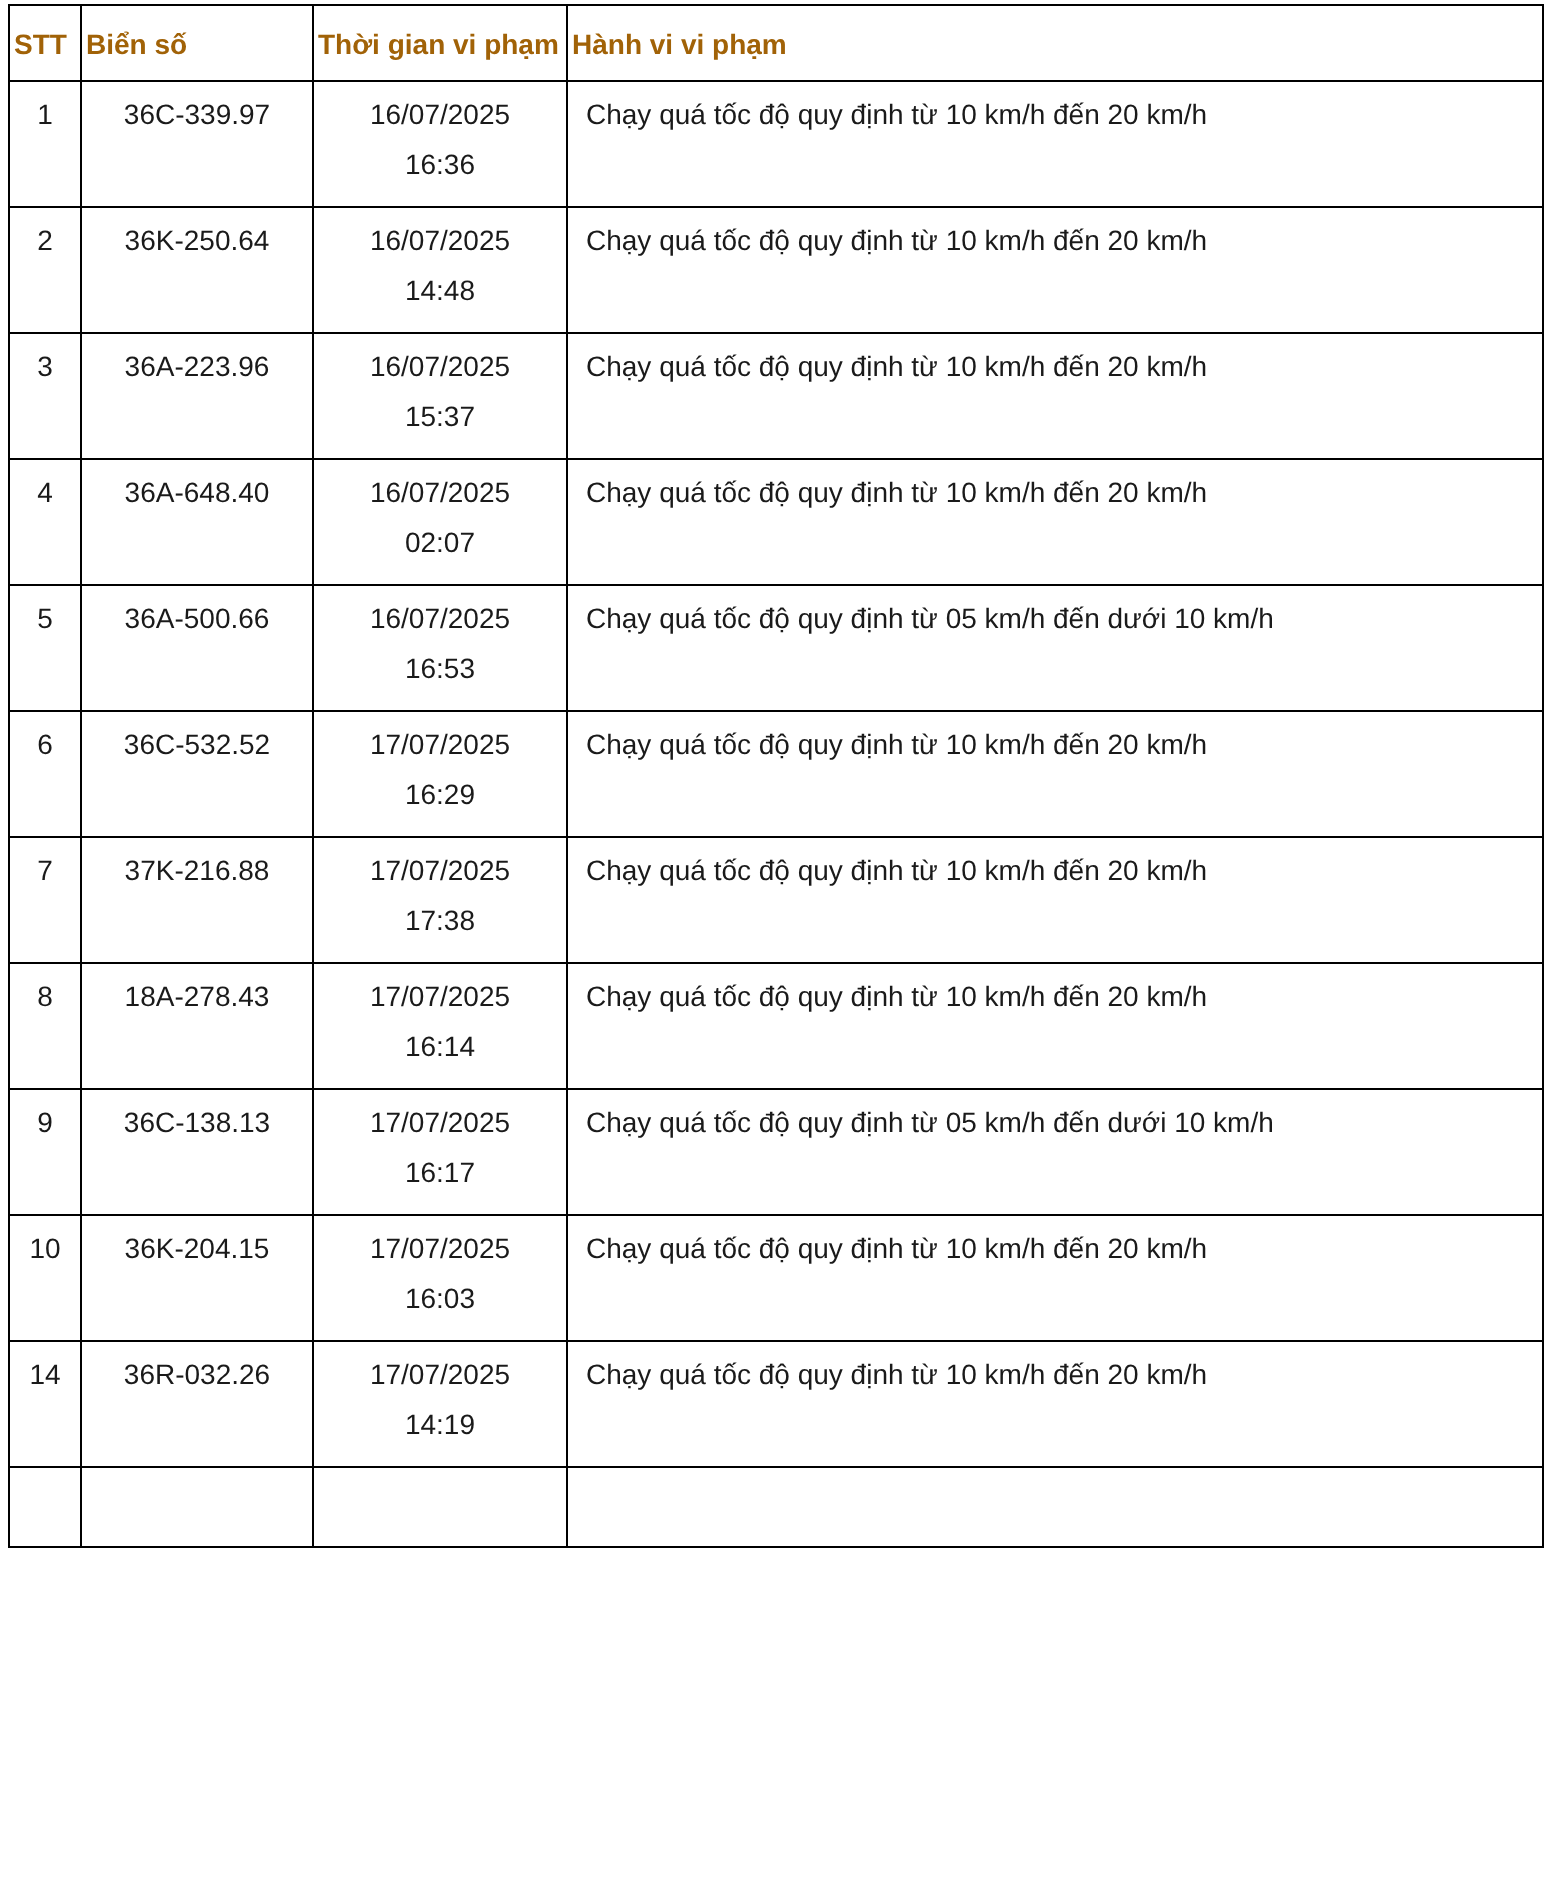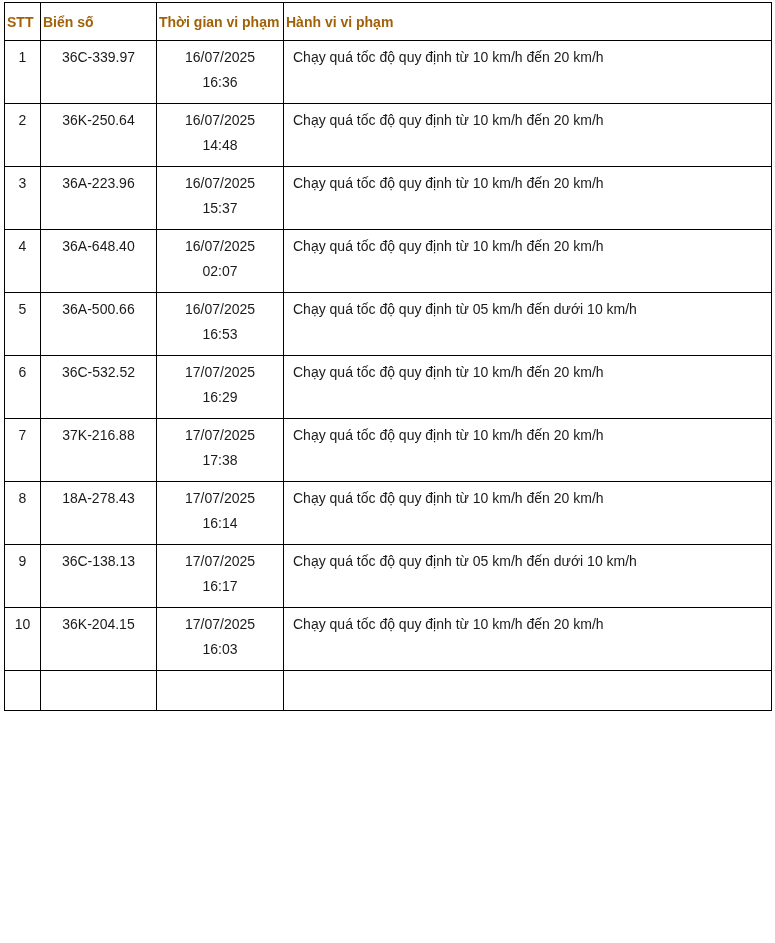--- a/index.html
+++ b/index.html
@@ -161,20 +161,29 @@
     <td class="center">
       <div>17/07/2025</div>
       <div class="time-line">16:03</div>
     </td>
     <td class="violation">Chạy quá tốc độ quy định từ 10 km/h đến 20 km/h</td>
   </tr>
 
 
 
 
+  <tr>
+    <td class="center">14</td>
+    <td class="center">36R-032.26</td>
+    <td class="center">
+      <div>17/07/2025</div>
+      <div class="time-line">14:19</div>
+    </td>
+    <td class="violation">Chạy quá tốc độ quy định từ 10 km/h đến 20 km/h</td>
+  </tr>
 <tr class="partial-row">
           <td></td>
           <td></td>
           <td></td>
           <td></td>
         </tr>
       </tbody>
   </table>
 </div>
 

